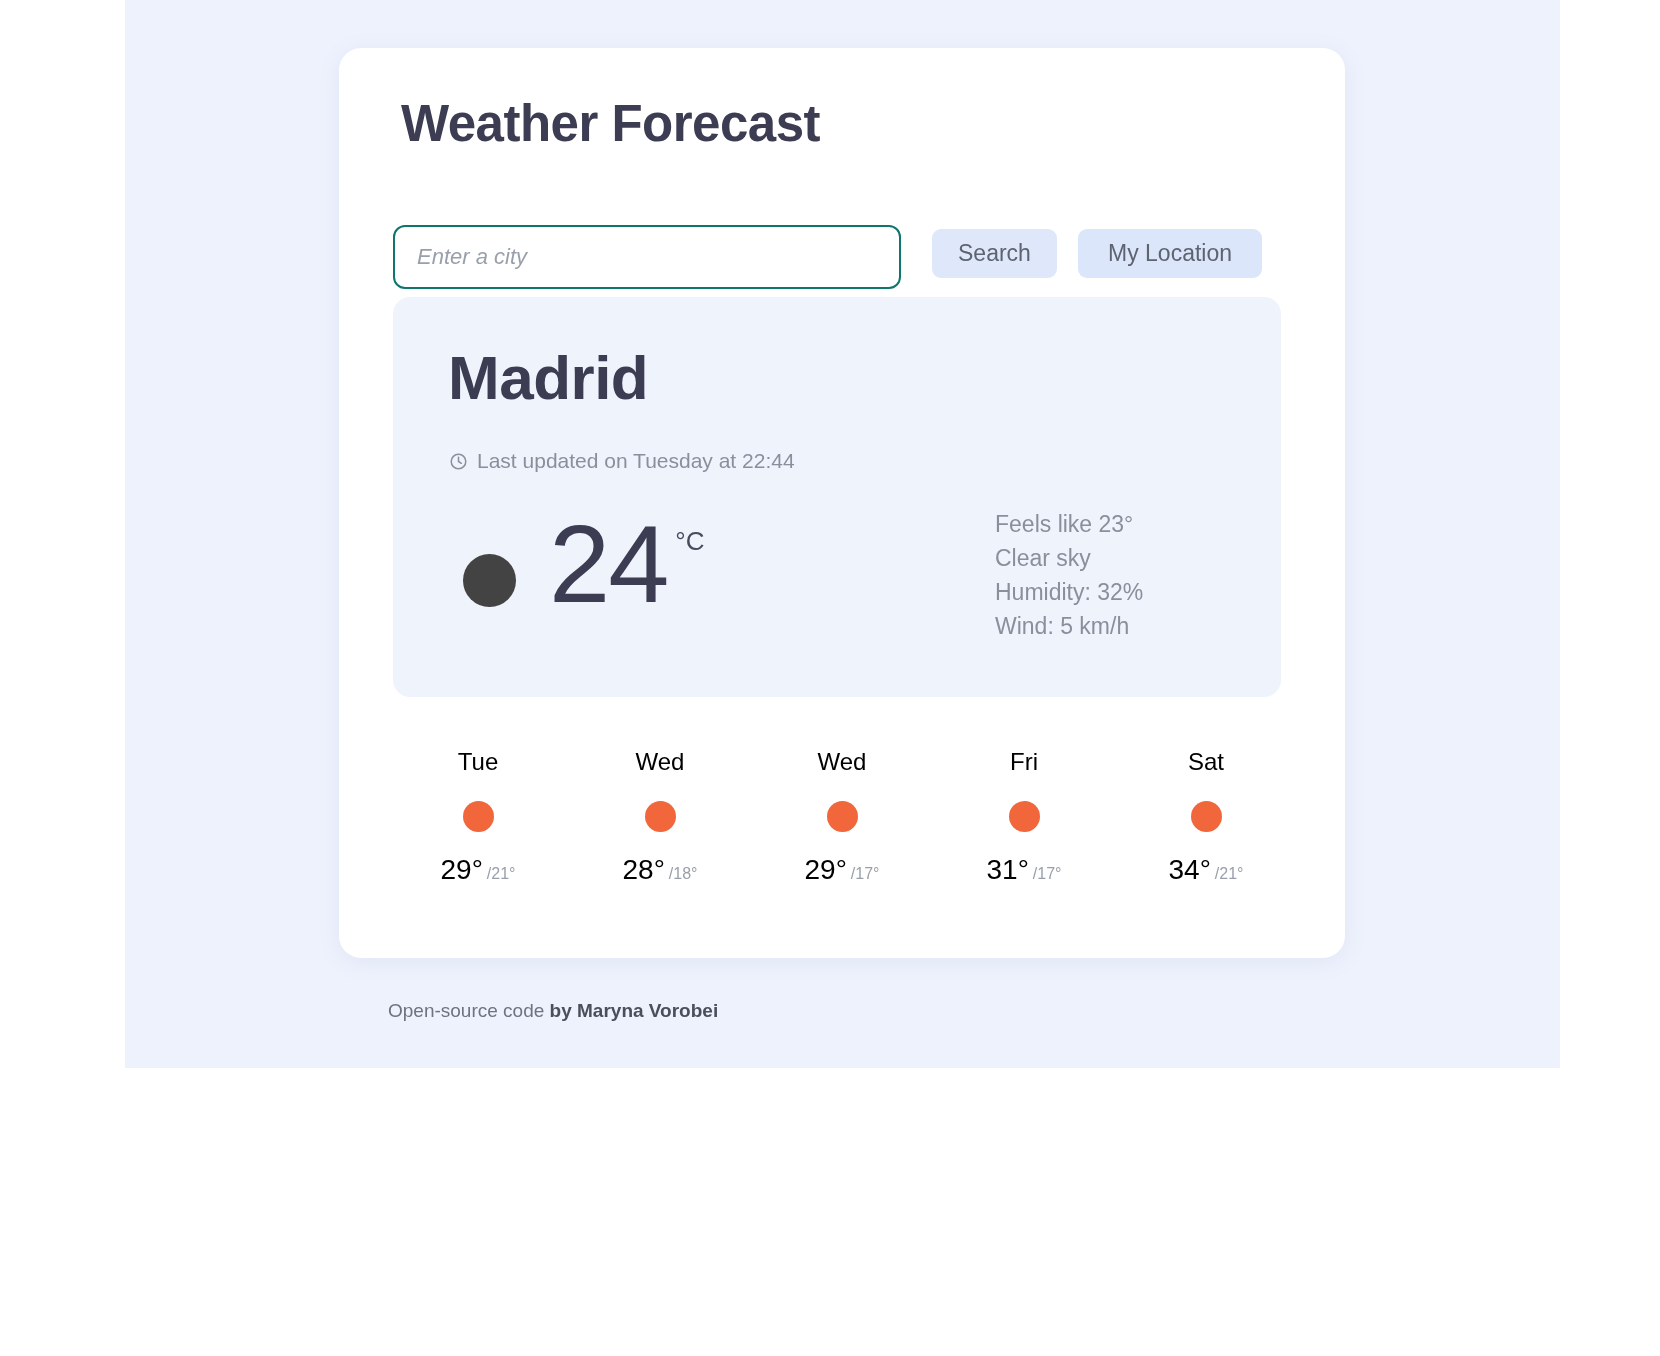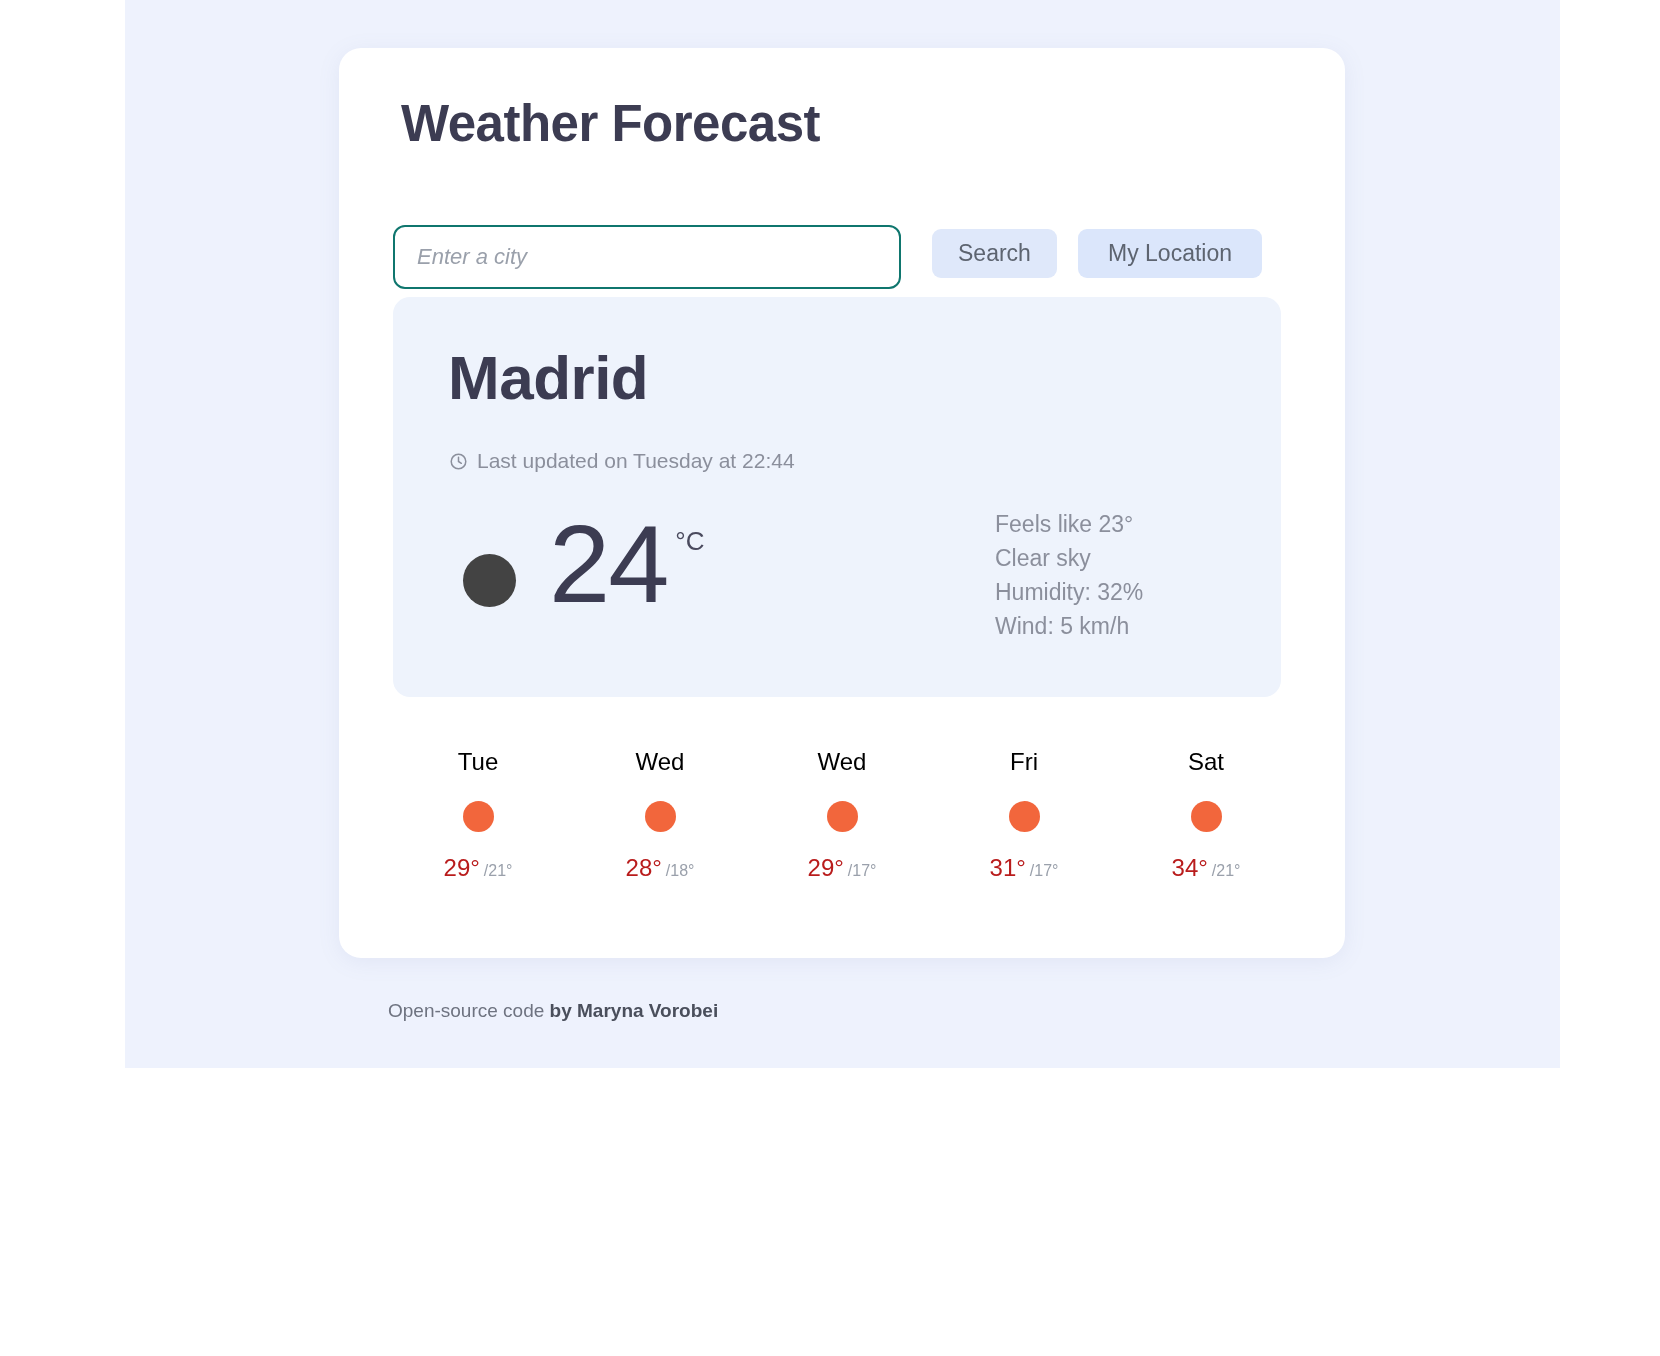--- a/index.html
+++ b/index.html
@@ -201,21 +201,21 @@
     width: 31px;
     height: 31px;
     border-radius: 50%;
     background: #f2663c;
   }
   .fc-cloud { width: 56px; height: 34px; display: block; }
   .fc-temps {
     margin-top: 12px;
     white-space: nowrap;
   }
-  .fc-max { font-size: 24px; color: #b91c1c; }
+  .fc-max { font-size: 28px; color: #000000; }
   .fc-min { font-size: 16px; color: #9aa0ab; margin-left: 4px; }
 
   
   #footer {
     position: absolute;
     left: 388px;
     top: 1000px;
     font-size: 19px;
     color: #6e7380;
     white-space: nowrap;

